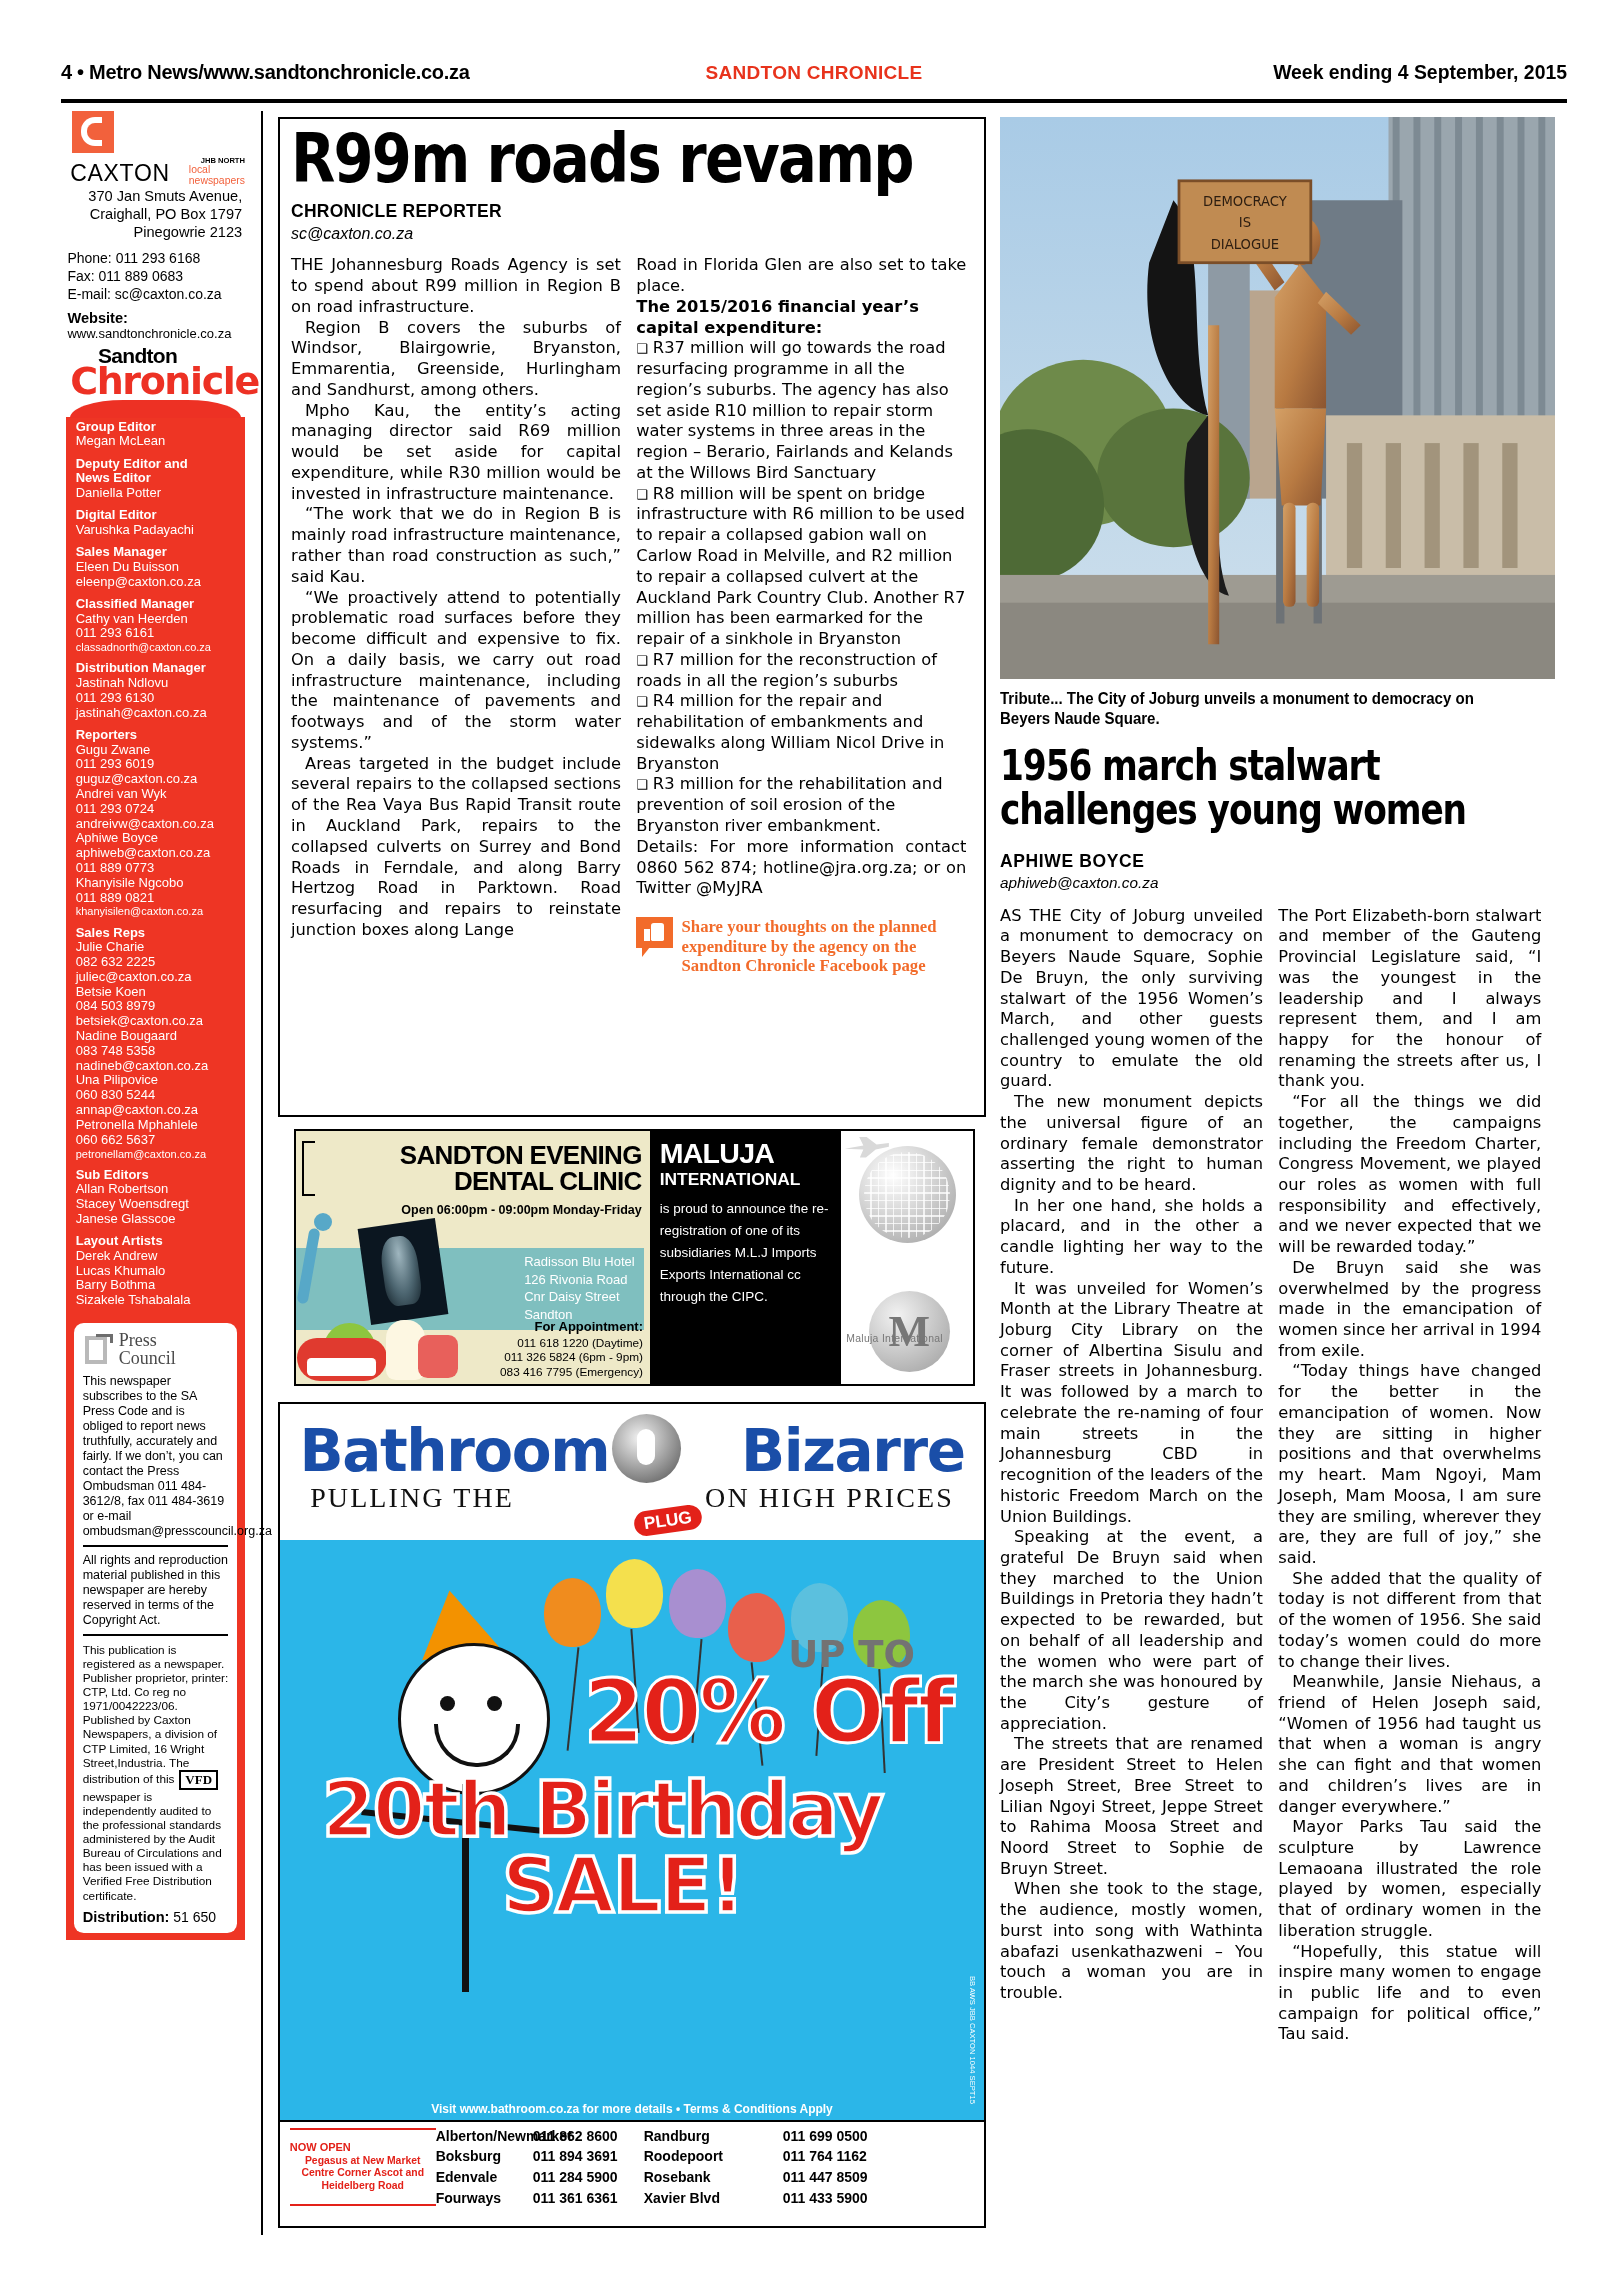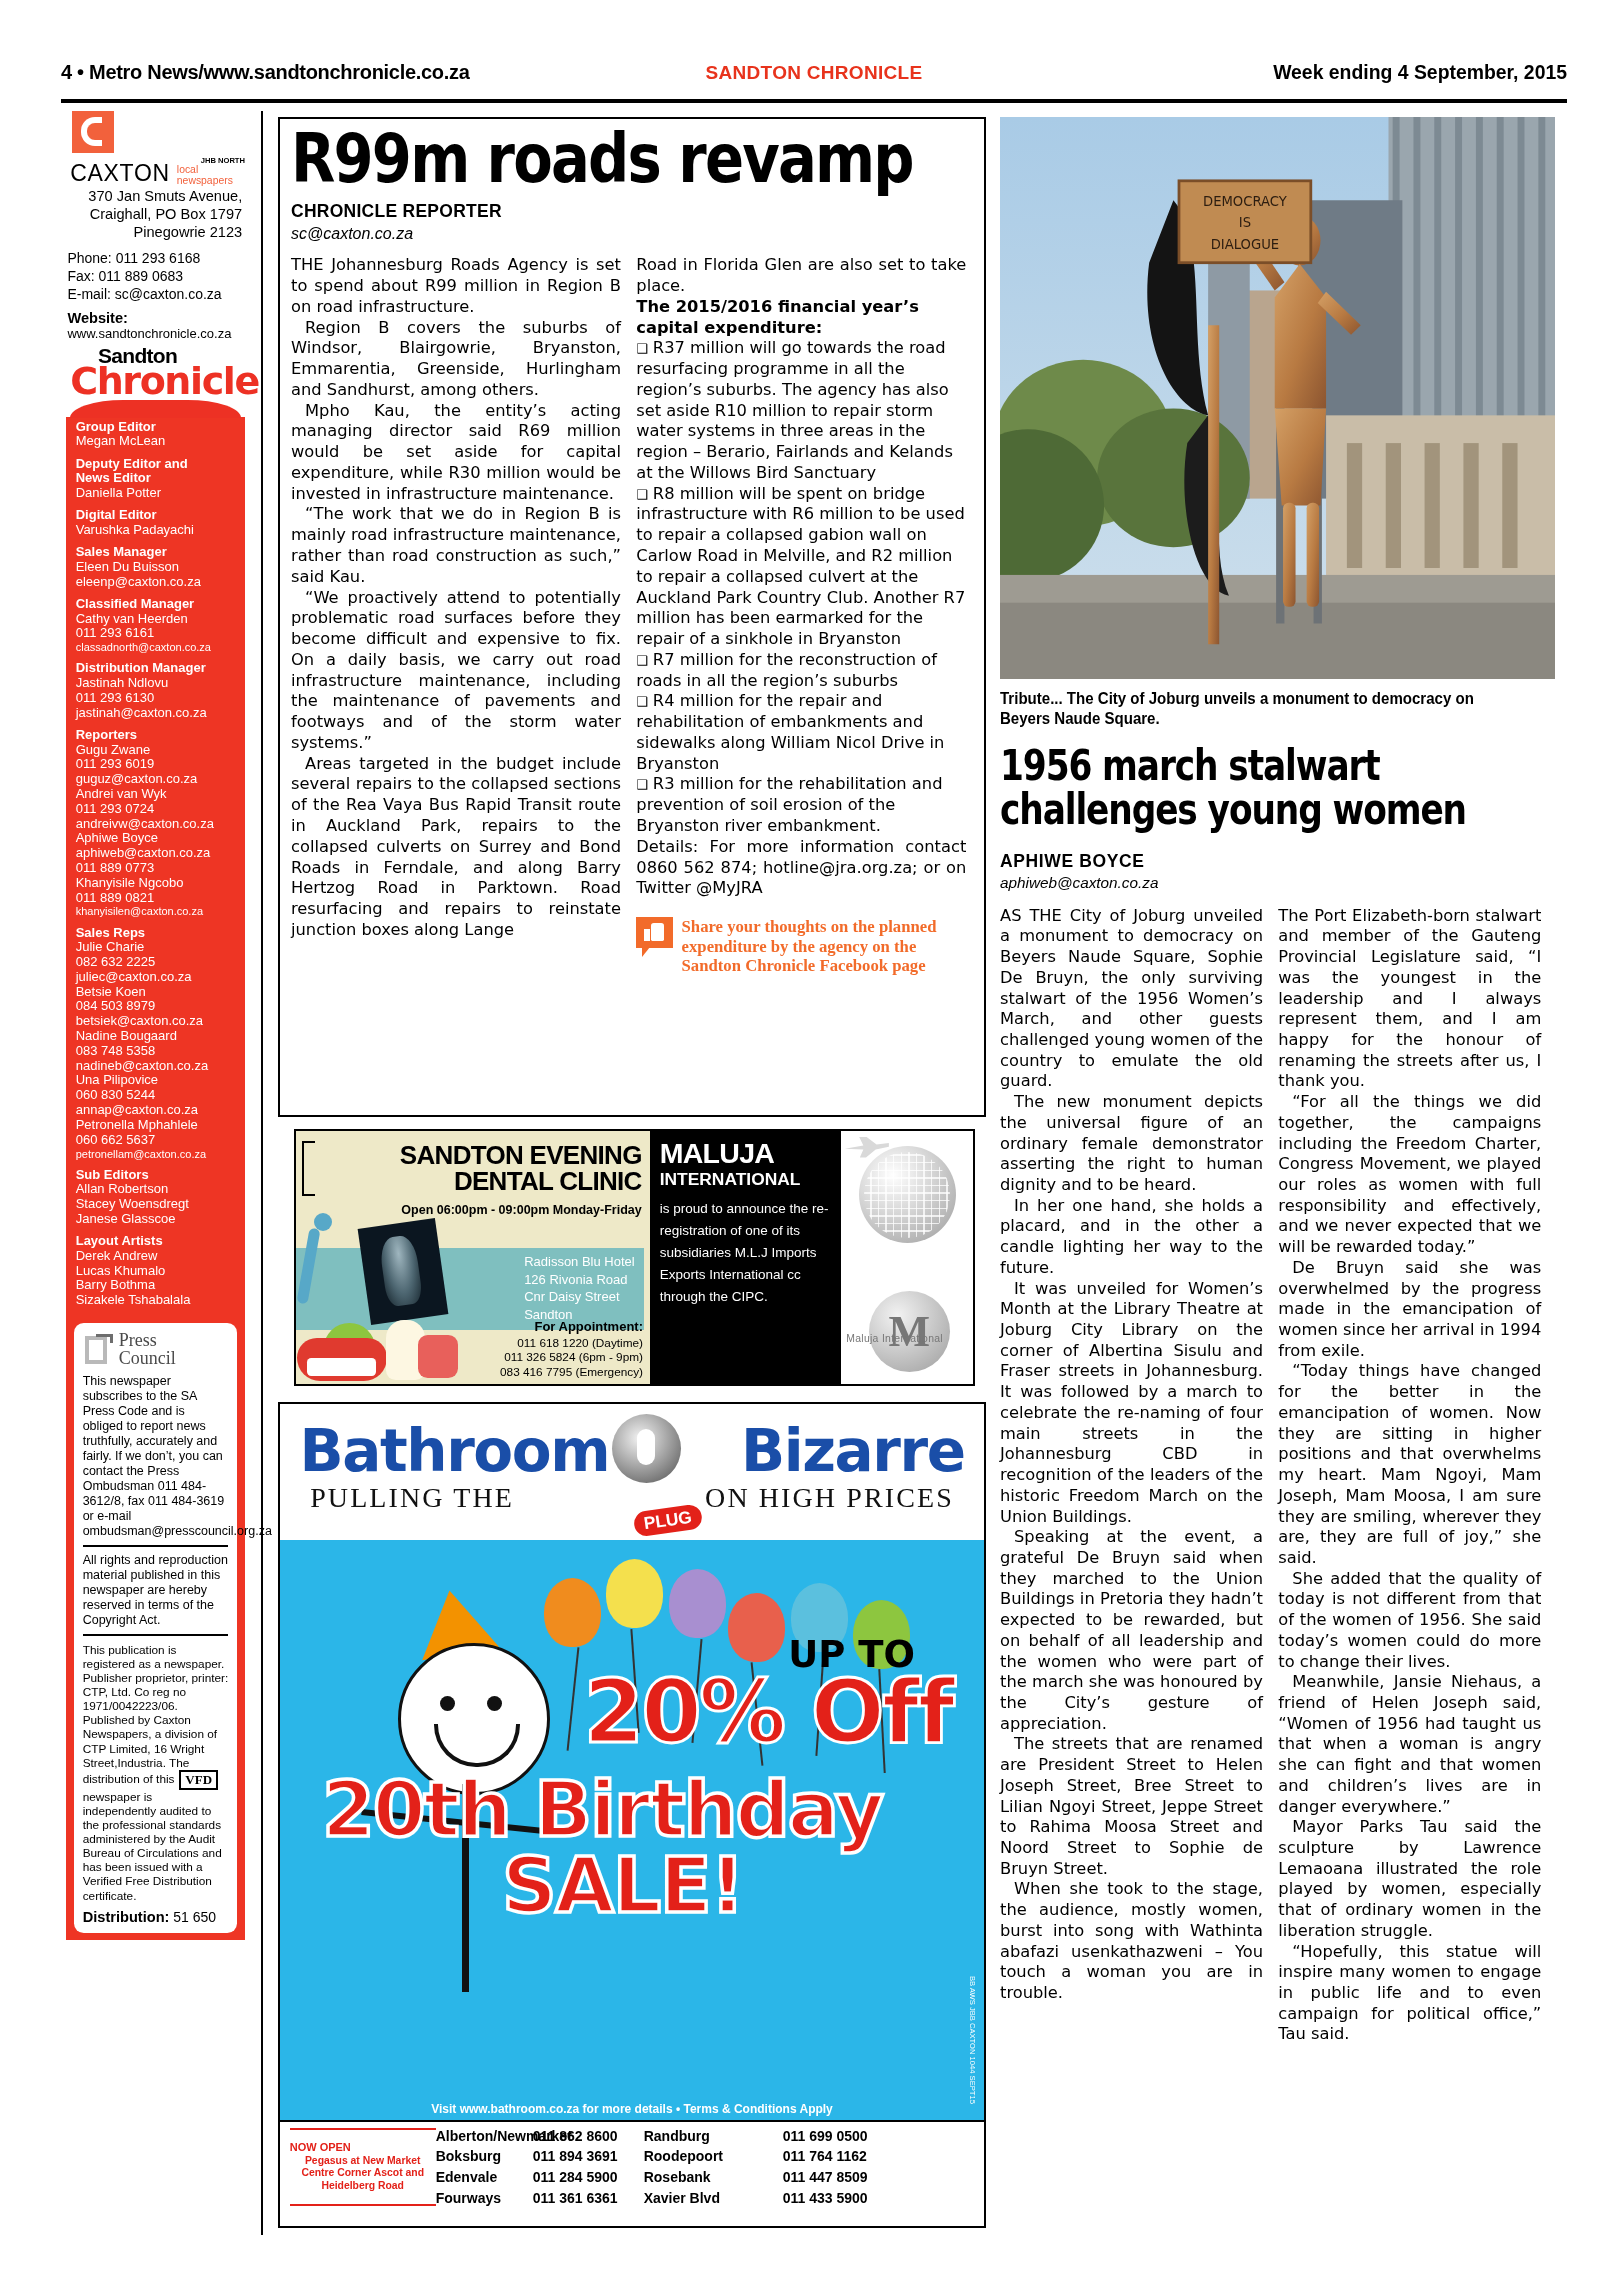--- a/index.html
+++ b/index.html
@@ -21,21 +21,21 @@
 
   
   .vrule{position:absolute;background:#000;width:2.1px;}
 
   
   .sidebar{position:absolute;left:66px;top:111px;width:179px;}
   .caxton-logo{width:42px;height:42px;background:#f2613c;position:relative;margin-left:5.6px;}
   .caxton-logo:before{content:"";position:absolute;left:9.7px;top:6.2px;width:21px;height:29px;
      border:6.2px solid #fff;border-right:none;border-radius:14px 0 0 14px;box-sizing:border-box;}
   .caxton-logo:after{content:"";position:absolute;right:5.6px;top:13px;width:9.7px;height:15.3px;background:#f2613c;}
-  .caxton-word{display:flex;align-items:flex-end;gap:7px;margin:4.2px 0 1.4px 4.2px;}
+  .caxton-word{display:flex;align-items:flex-end;gap:19px;margin:4.2px 0 1.4px 4.2px;}
   .cx-main{font-size:23px;letter-spacing:0.7px;font-family:"Liberation Sans",sans-serif;}
   .cx-sub{font-size:10.4px;color:#f2613c;line-height:1.05;}
   .cx-jhb{font-size:7.6px;color:#000;font-weight:bold;display:block;text-align:right;}
   .addr{text-align:right;font-size:14.6px;line-height:1.22;margin:1.4px 2.8px 7px 0;}
   .contact{font-size:14px;line-height:1.3;margin:2.8px 0 7px 1.4px;}
   .website-h{font-size:14.6px;font-weight:bold;margin:1.4px 0 0 1.4px;}
   .website-u{font-size:13px;margin:0 0 1.4px 1.4px;}
 
   .masthead{position:relative;height:73px;margin-top:2.8px;}
   .mh-sandton{position:absolute;left:32px;top:0;font-size:21px;font-weight:bold;letter-spacing:-0.7px;}
@@ -151,21 +151,21 @@
   .bb-biz{position:absolute;right:19.4px;top:12.5px;font-size:58px;font-weight:bold;color:#1a4ea8;
       font-family:"DejaVu Sans",sans-serif;letter-spacing:-1.4px;}
   .bb-plugcircle{position:absolute;left:332px;top:9.7px;width:69px;height:69px;border-radius:50%;
       background:radial-gradient(circle at 40% 35%,#f2f2f2,#4d4d4d);}
   .bb-plugcircle:after{content:"";position:absolute;left:25px;top:15.3px;width:18px;height:36px;background:#fff;border-radius:9.7px;}
   .bb-pull{position:absolute;left:0;right:0;top:78px;text-align:center;font-family:Liberation Serif, serif;
       font-size:28px;letter-spacing:2.1px;color:#111;}
   .bb-plug{position:absolute;left:354px;top:104px;background:#e32119;color:#fff;font-weight:bold;font-size:17.4px;
       padding:2.1px 9.7px;border-radius:12.5px;transform:rotate(-8deg);}
   .bb-blue{position:absolute;left:0;right:0;top:136px;bottom:104px;background:#2bb6e8;}
-  .bb-upto{position:absolute;right:69px;top:229px;color:#000000;font-weight:bold;font-size:37px;
+  .bb-upto{position:absolute;right:69px;top:229px;color:#737373;font-weight:bold;font-size:37px;
       font-family:"DejaVu Sans",sans-serif;}
   .bb-20{position:absolute;right:32px;top:257px;color:#e32119;font-weight:bold;font-size:87px;
       font-family:"DejaVu Sans",sans-serif;-webkit-text-stroke:2.8px #fff;letter-spacing:-2.8px;}
   .bb-birth{position:absolute;left:42px;top:361px;color:#e32119;font-weight:bold;font-size:76px;
       font-family:"DejaVu Sans",sans-serif;-webkit-text-stroke:3.5px #fff;letter-spacing:-2.1px;}
   .bb-sale{position:absolute;left:222px;top:437px;color:#e32119;font-weight:bold;font-size:76px;
       font-family:"DejaVu Sans",sans-serif;-webkit-text-stroke:3.5px #fff;letter-spacing:-1.4px;}
   .bb-visit{position:absolute;left:0;right:0;bottom:110px;text-align:center;font-weight:bold;font-size:12px;color:#fff;}
   .bb-vert{position:absolute;right:7px;bottom:122px;font-size:7.6px;color:#fff;writing-mode:vertical-rl;}
   .bb-face{position:absolute;left:118px;top:239px;width:146px;height:146px;border-radius:50%;background:#fff;border:3.5px solid #111;}

